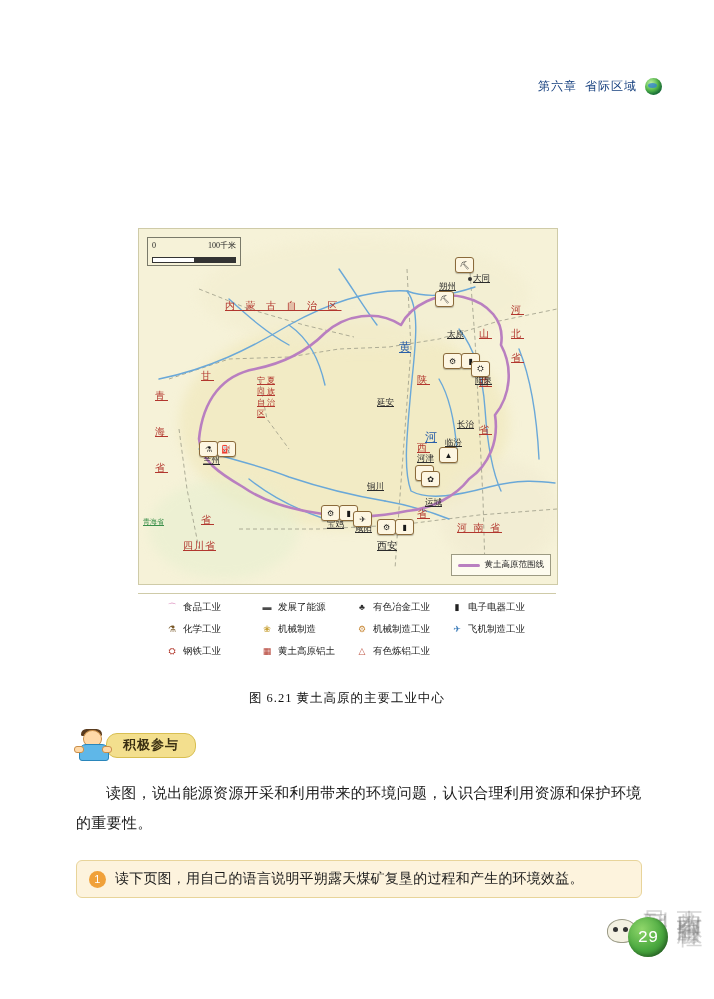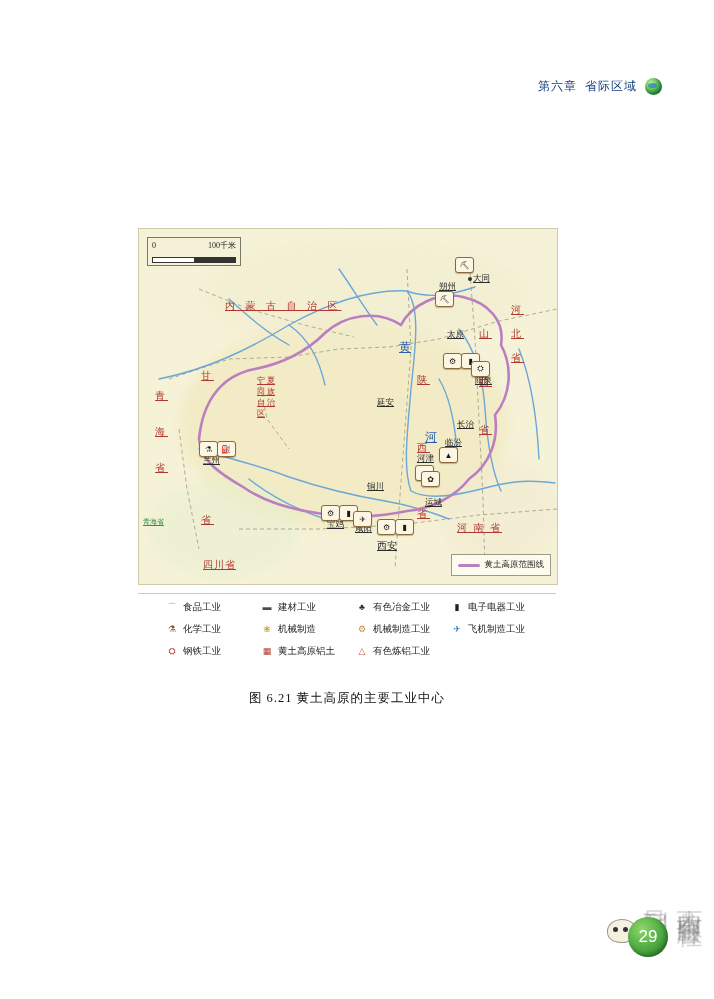--- a/index.html
+++ b/index.html
@@ -301,21 +301,21 @@
     position: absolute;
     right: 0; bottom: 0;
     width: 40px; height: 40px;
     border-radius: 50%;
     background: radial-gradient(circle at 35% 30%, #8fd66a 0%, #4aa83f 55%, #2c7a2c 100%);
     color: #fff;
     font-size: 17px;
     display: flex;
     align-items: center;
     justify-content: center;
-    font-family: Liberation Sans, sans-serif;
+    font-family: Liberation Mono, monospace;
     box-shadow: inset -2px -2px 4px rgba(0,0,0,.3);
   }
   .pn-bird {
     position: absolute;
     right: 31px; bottom: 14px;
     width: 28px; height: 22px;
     background: #f4f1e2;
     border: 1px solid #9a9a86;
     border-radius: 50% 50% 45% 45%;
   }
@@ -419,21 +419,21 @@
       <div class="mlabel prov" style="left:278px; top:212px;">西</div>
       <div class="mlabel prov" style="left:278px; top:278px;">省</div>
       <div class="mlabel prov" style="left:62px; top:140px;">甘</div>
       <div class="mlabel prov" style="left:62px; top:212px;">肃</div>
       <div class="mlabel prov" style="left:62px; top:284px;">省</div>
       <div class="mlabel prov" style="left:16px; top:160px;">青</div>
       <div class="mlabel prov" style="left:16px; top:196px;">海</div>
       <div class="mlabel prov" style="left:16px; top:232px;">省</div>
       <div class="mlabel" style="left:118px; top:146px; width:26px; white-space:normal; line-height:11px; font-size:8px;">宁 夏 回 族 自 治 区</div>
       <div class="mlabel prov" style="left:318px; top:292px; letter-spacing:2px;">河 南 省</div>
-      <div class="mlabel prov" style="left:44px; top:329px; letter-spacing:1px;margin-left:20px;">四川省</div>
+      <div class="mlabel prov" style="left:44px; top:310px; letter-spacing:1px;">四川省</div>
       <div class="mlabel" style="left:4px; top:288px; font-size:7px; color:#3a8f4a;">青海省</div>
       <div class="mlabel blue" style="left:260px; top:110px; font-size:12px;">黄</div>
       <div class="mlabel blue" style="left:286px; top:200px; font-size:12px;">河</div>
 
       <div class="mlabel black" style="left:334px; top:44px;">大同</div>
       <div class="dot" style="left:329px; top:48px;"></div>
       <div class="icon-chip" style="left:316px; top:28px;">⛏</div>
 
       <div class="mlabel black" style="left:300px; top:52px;">朔州</div>
       <div class="icon-chip" style="left:296px; top:62px;">⛏</div>
@@ -480,21 +480,21 @@
       </div>
     </div>
 
     <div class="key">
       <div class="item">
         <span class="gl" style="color:#d06aa8;">⌒</span>
         <span>食品工业</span>
       </div>
       <div class="item">
         <span class="gl" style="color:#4a4a4a;">▬</span>
-        <span>建材工业</span>
+        <span>发展了能源</span>
       </div>
       <div class="item">
         <span class="gl" style="color:#2f2f2f;">♣</span>
         <span>有色冶金工业</span>
       </div>
       <div class="item">
         <span class="gl" style="color:#222;">▮</span>
         <span>电子电器工业</span>
       </div>
 
@@ -526,20 +526,37 @@
       <div class="item">
         <span class="gl" style="color:#c05a4a;">△</span>
         <span>有色炼铝工业</span>
       </div>
       <div class="item"></div>
     </div>
 
     <div class="figcap">图 6.21   黄土高原的主要工业中心</div>
   </div>
 
+  <div class="activity">
+    <div class="act-head">
+      <div class="act-kid">
+        <div class="kid-hair"></div>
+        <div class="kid-head"></div>
+        <div class="kid-body"></div>
+        <div class="kid-arm" style="left:-2px;"></div>
+        <div class="kid-arm" style="right:-2px;"></div>
+      </div>
+      <div class="act-pill">积极参与</div>
+    </div>
+    <div class="act-text">读图，说出能源资源开采和利用带来的环境问题，认识合理利用资源和保护环境的重要性。</div>
+    <div class="task">
+      <span class="num">1</span>
+      <span>读下页图，用自己的语言说明平朔露天煤矿复垦的过程和产生的环境效益。</span>
+    </div>
+  </div>
 
   <div class="watermark">
     <span>山西教育出版社</span>
     <span>导刊网</span>
   </div>
 
   <div class="pagenum">
     <div class="pn-bird"></div>
     <div class="pn-circle">29</div>
   </div>

